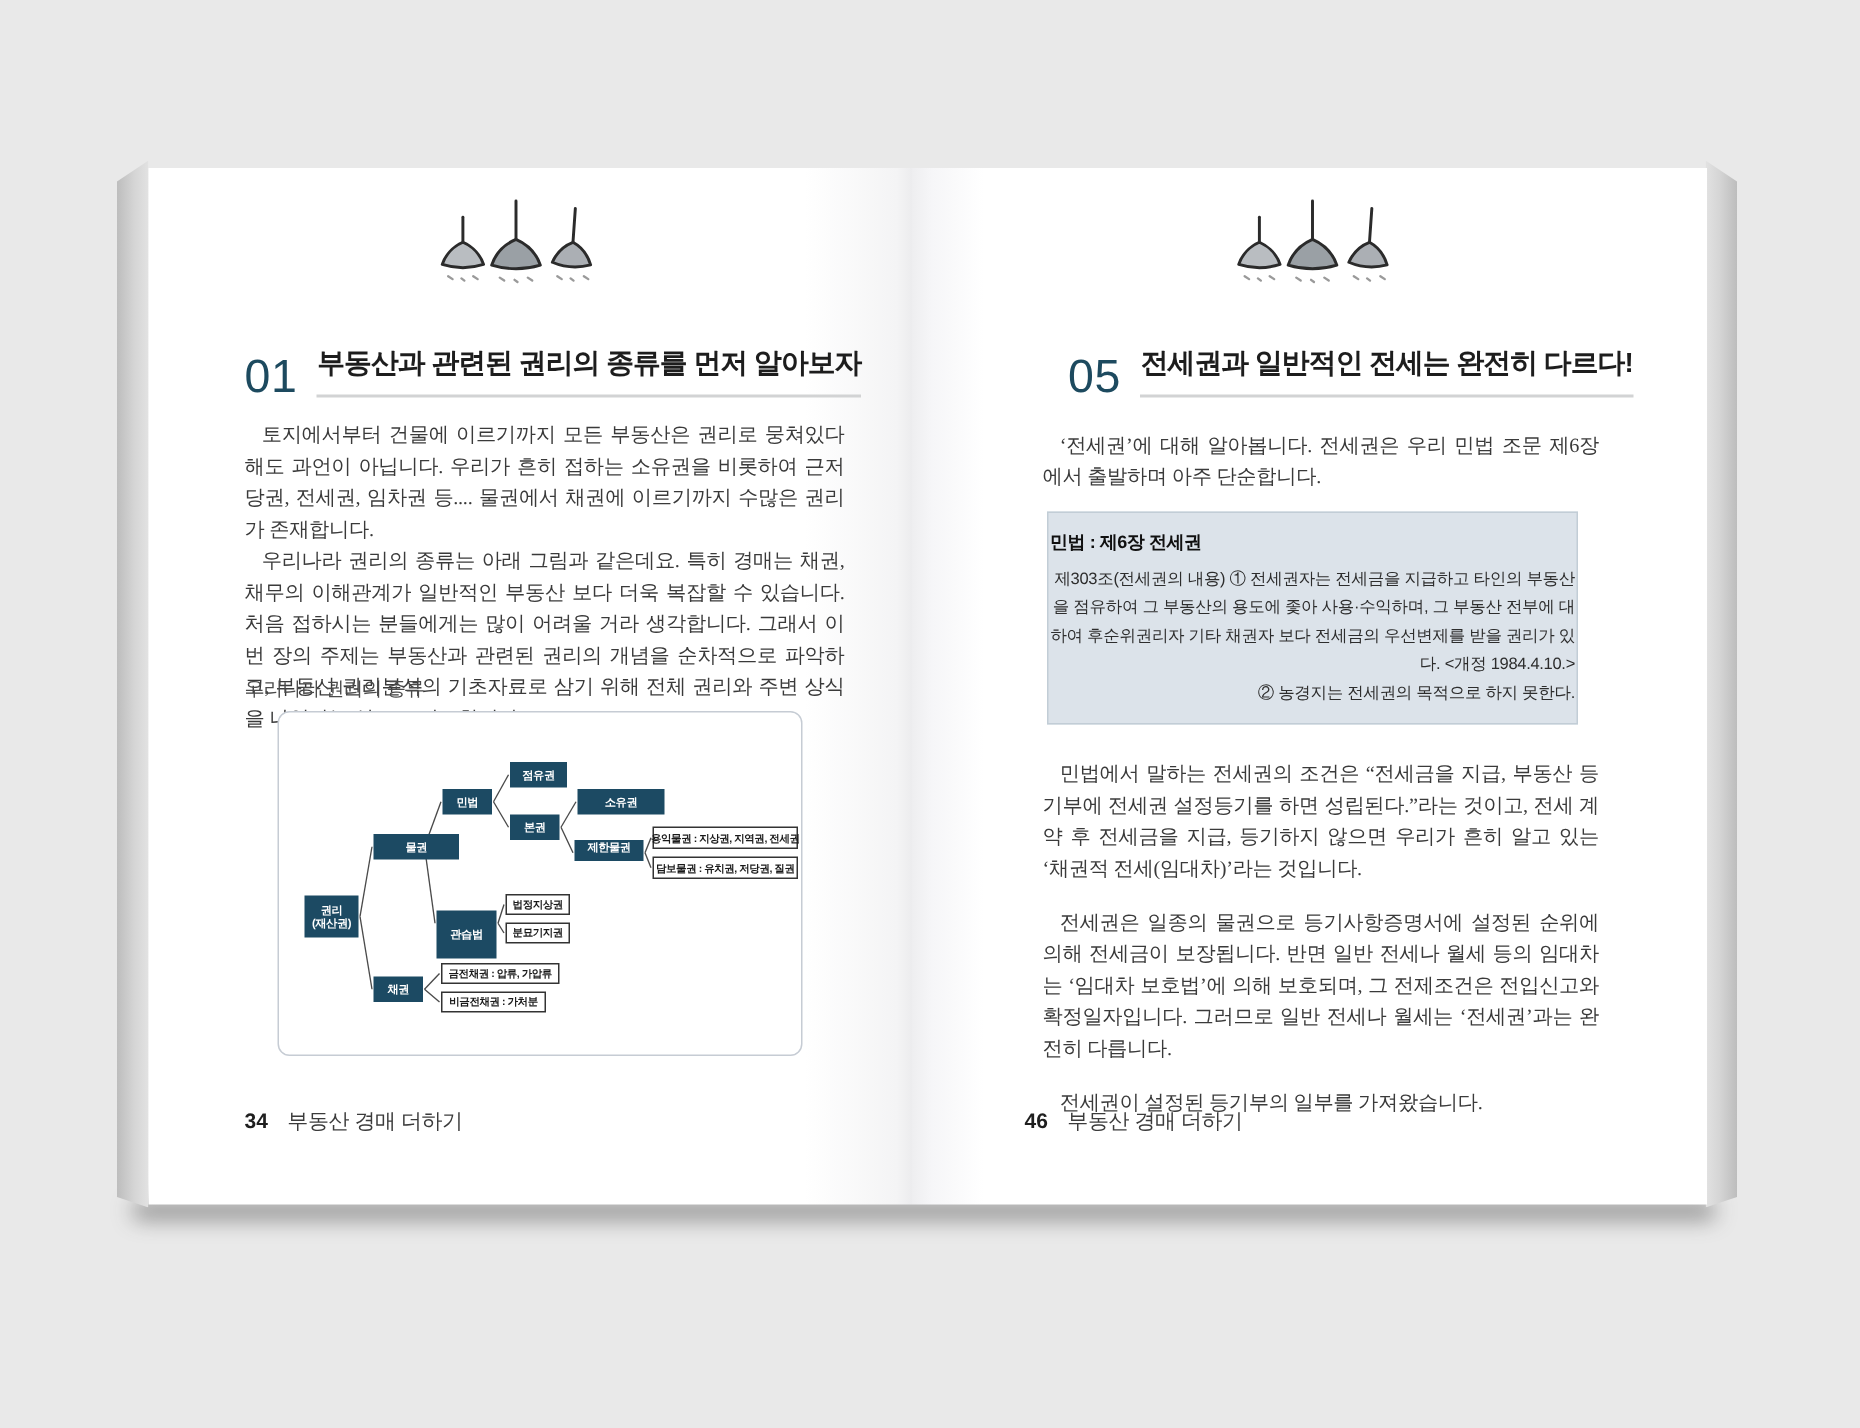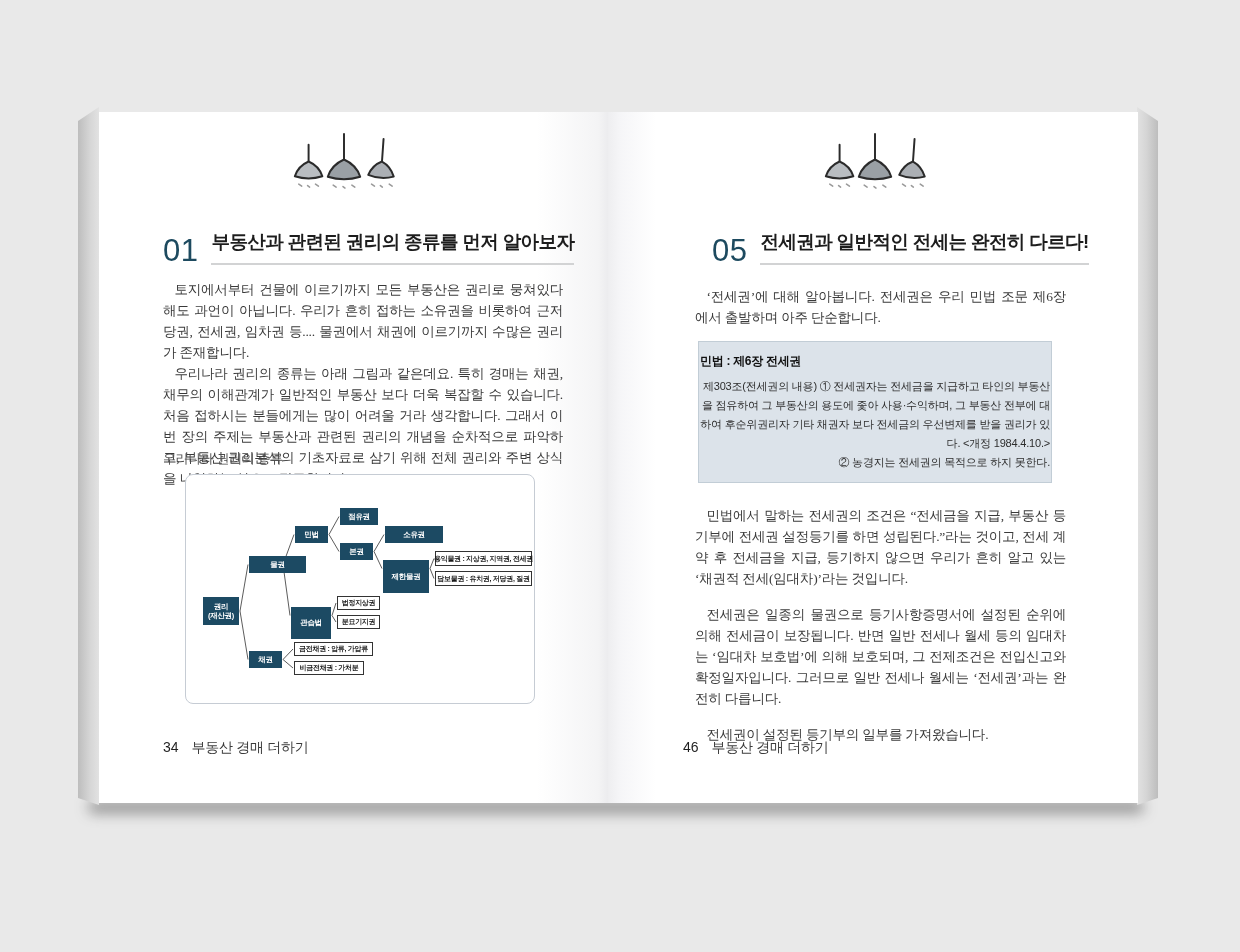--- a/index.html
+++ b/index.html
@@ -82,21 +82,21 @@
   .law-box{
     background:#dce3ea;border:1px solid #c2cdd6;box-sizing:border-box;
     width:354px;margin:0 0 22px 3px;padding:9px 1px 10px;
     font-family:"Liberation Sans", sans-serif;text-align:left;
   }
   .law-title{font-size:12px;font-weight:bold;color:#101010;margin-bottom:5px;letter-spacing:-0.3px;}
   .law-body{font-size:11px;line-height:19px;color:#2d2d2d;letter-spacing:-0.2px;text-indent:0;}
   .law-body p{margin:0;text-indent:0;text-align:right;}
   
   .footer{position:absolute;top:627px;display:flex;align-items:baseline;gap:13px;}
-  .footer .pnum{font-size:14px;font-weight:normal;color:#1f1f1f;text-align:right;}
+  .footer .pnum{font-size:14px;font-weight:bold;color:#1f1f1f;text-align:right;}
   .footer .btitle{font-size:14px;color:#3b3b3b;letter-spacing:-0.3px;}
 </style>
 </head>
 <body>
 
 <div class="book-shadow"></div>
 <div class="page-edge left"></div>
 <div class="page-edge right"></div>
 
 <div class="page left">
@@ -157,21 +157,21 @@
         </svg>
         <div class="dnode dark" style="left: 17px; top: 122px; width: 36px; height: 28px;">권리
 (재산권)</div>
         <div class="dnode dark" style="left: 63px; top: 81px; width: 57px; height: 17px;">물권</div>
         <div class="dnode dark" style="left: 63px; top: 176px; width: 33px; height: 17px;">채권</div>
         <div class="dnode dark" style="left: 109px; top: 51px; width: 33px; height: 17px;">민법</div>
         <div class="dnode dark" style="left: 105px; top: 132px; width: 40px; height: 32px;">관습법</div>
         <div class="dnode dark" style="left: 154px; top: 33px; width: 38px; height: 17px;">점유권</div>
         <div class="dnode dark" style="left: 154px; top: 68px; width: 33px; height: 17px;">본권</div>
         <div class="dnode dark" style="left: 199px; top: 51px; width: 58px; height: 17px;">소유권</div>
-        <div class="dnode dark" style="left: 197px; top: 85px; width: 46px; height: 33px;">제한물권</div>
+        <div class="dnode dark" style="left: 197px; top: 85px; width: 46px; height: 14px; font-family: Liberation Mono, monospace;">제한물권</div>
         <div class="dnode light" style="left: 249px; top: 76px; width: 97px; height: 15px;">용익물권 : 지상권, 지역권, 전세권</div>
         <div class="dnode light" style="left: 249px; top: 96px; width: 97px; height: 15px;">담보물권 : 유치권, 저당권, 질권</div>
         <div class="dnode light" style="left: 151px; top: 121px; width: 43px; height: 14px;">법정지상권</div>
         <div class="dnode light" style="left: 151px; top: 140px; width: 43px; height: 14px;">분묘기지권</div>
         <div class="dnode light" style="left: 108px; top: 167px; width: 79px; height: 14px;">금전채권 : 압류, 가압류</div>
         <div class="dnode light" style="left: 108px; top: 186px; width: 70px; height: 14px;">비금전채권 : 가처분</div>
       </div>
   </div>
 
   <div class="footer" style="left:64px;">

